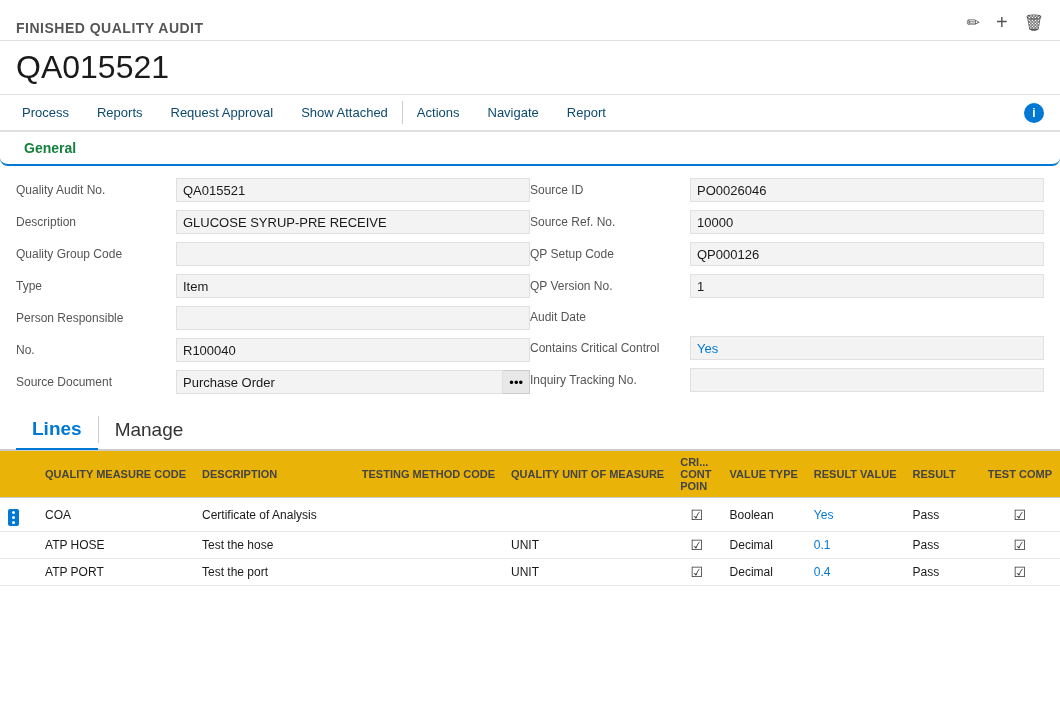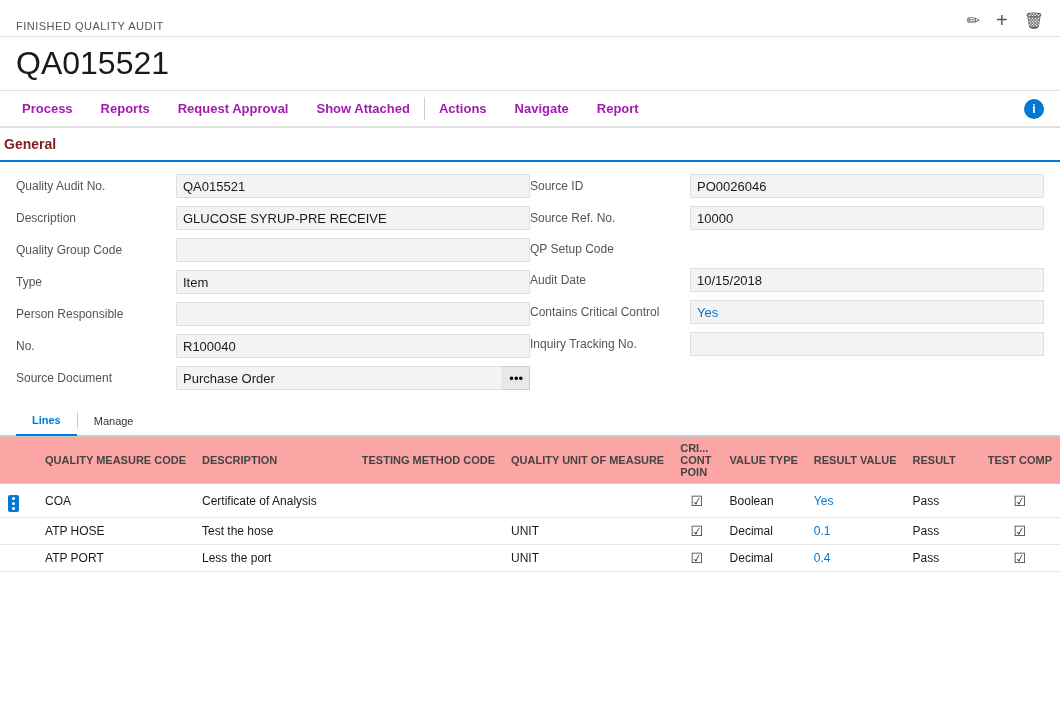--- a/index.html
+++ b/index.html
@@ -15,22 +15,22 @@
 
     
     .page-header {
       padding: 8px 16px 4px 16px;
       border-bottom: 1px solid #e0e0e0;
       display: flex;
       align-items: center;
       justify-content: space-between;
     }
     .page-header-title {
-      font-size: 11px;
-      font-weight: 400;
+      font-size: 14px;
+      font-weight: 700;
       color: #555;
       text-transform: uppercase;
       letter-spacing: 0.5px;
       margin-top: 12px;
     }
     .header-icons {
       display: flex;
       gap: 16px;
       align-items: center;
     }
@@ -54,23 +54,23 @@
       display: flex;
       align-items: stretch;
       border-bottom: 2px solid #e0e0e0;
       padding: 0 8px;
       background: #fff;
       position: relative;
     }
     .action-bar-item {
       padding: 10px 14px;
       cursor: pointer;
-      color: #a21caf;
+      color: #0c4a6e;
       font-size: 13px;
-      font-weight: 700;
+      font-weight: 400;
       white-space: nowrap;
       border: none;
       background: none;
       display: flex;
       align-items: center;
     }
     .action-bar-separator {
       width: 1px;
       background: #ccc;
       margin: 6px 0;
@@ -97,26 +97,27 @@
 
     
     .content-area {
       padding: 0;
       overflow-y: auto;
       height: calc(701px - 44px - 60px - 46px);
     }
 
     
     .section-header {
-      padding: 8px 4px;
+      padding: 8px 24px;
       font-size: 14px;
       font-weight: 600;
-      color: #7f1d1d;
+      color: #15803d;
       border-bottom: 2px solid #0078d4;
       margin-bottom: 4px;
+      border-radius: 8px;
     }
 
     
     .form-grid {
       display: grid;
       grid-template-columns: 1fr 1fr;
       gap: 0;
       padding: 4px 16px;
     }
     .form-column {
@@ -183,21 +184,21 @@
     }
     .lines-tabs {
       display: flex;
       border-bottom: 1px solid #ccc;
       padding: 0 16px;
       gap: 0;
     }
     .lines-tab {
       padding: 8px 16px;
       cursor: pointer;
-      font-size: 11px;
+      font-size: 19px;
       color: #333;
       border: none;
       background: none;
     }
     .lines-tab.active {
       border-bottom: 2px solid #0078d4;
       color: #0078d4;
       font-weight: 600;
       margin-bottom: -1px;
     }
@@ -207,21 +208,21 @@
       margin: 6px 0;
     }
 
     
     .lines-table {
       width: 100%;
       border-collapse: collapse;
       font-size: 12px;
     }
     .lines-table th {
-      background: #fca5a5;
+      background: #eab308;
       border-bottom: 1px solid #ccc;
       border-top: 1px solid #ccc;
       padding: 5px 8px;
       text-align: left;
       font-size: 11px;
       font-weight: 600;
       color: #444;
       text-transform: uppercase;
       white-space: nowrap;
     }
@@ -345,26 +346,30 @@
         <div class="form-value">PO0026046</div>
       </div>
 
       <div class="form-row">
         <span class="form-label">Source Ref. No.</span>
         <div class="form-value">10000</div>
       </div>
 
       <div class="form-row">
         <span class="form-label">QP Setup Code</span>
-      </div>
-
+        <div class="form-value">QP000126</div>
+      </div>
+
+      <div class="form-row">
+        <span class="form-label">QP Version No.</span>
+        <div class="form-value">1</div>
+      </div>
 
       <div class="form-row">
         <span class="form-label">Audit Date</span>
-        <div class="form-value">10/15/2018</div>
       </div>
 
       <div class="form-row">
         <span class="form-label">Contains Critical Control</span>
         <div class="form-value link-value">Yes</div>
       </div>
 
       <div class="form-row">
         <span class="form-label">Inquiry Tracking No.</span>
         <div class="form-value empty"></div>
@@ -420,21 +425,21 @@
             <td>UNIT</td>
             <td class="checkbox-cell"><span style="font-size:14px;color:#333;">☑</span></td>
             <td>Decimal</td>
             <td style="color: rgb(0, 120, 212); cursor: pointer;">0.1</td>
             <td>Pass</td>
             <td class="checkbox-cell"><span style="font-size:14px;color:#333;">☑</span></td>
           </tr>
           <tr>
             <td></td>
             <td>ATP PORT</td>
-            <td>Less the port</td>
+            <td>Test the port</td>
             <td></td>
             <td>UNIT</td>
             <td class="checkbox-cell"><span style="font-size:14px;color:#333;">☑</span></td>
             <td>Decimal</td>
             <td style="color: rgb(0, 120, 212); cursor: pointer;">0.4</td>
             <td>Pass</td>
             <td class="checkbox-cell"><span style="font-size:14px;color:#333;">☑</span></td>
           </tr>
         </tbody>
     </table>

